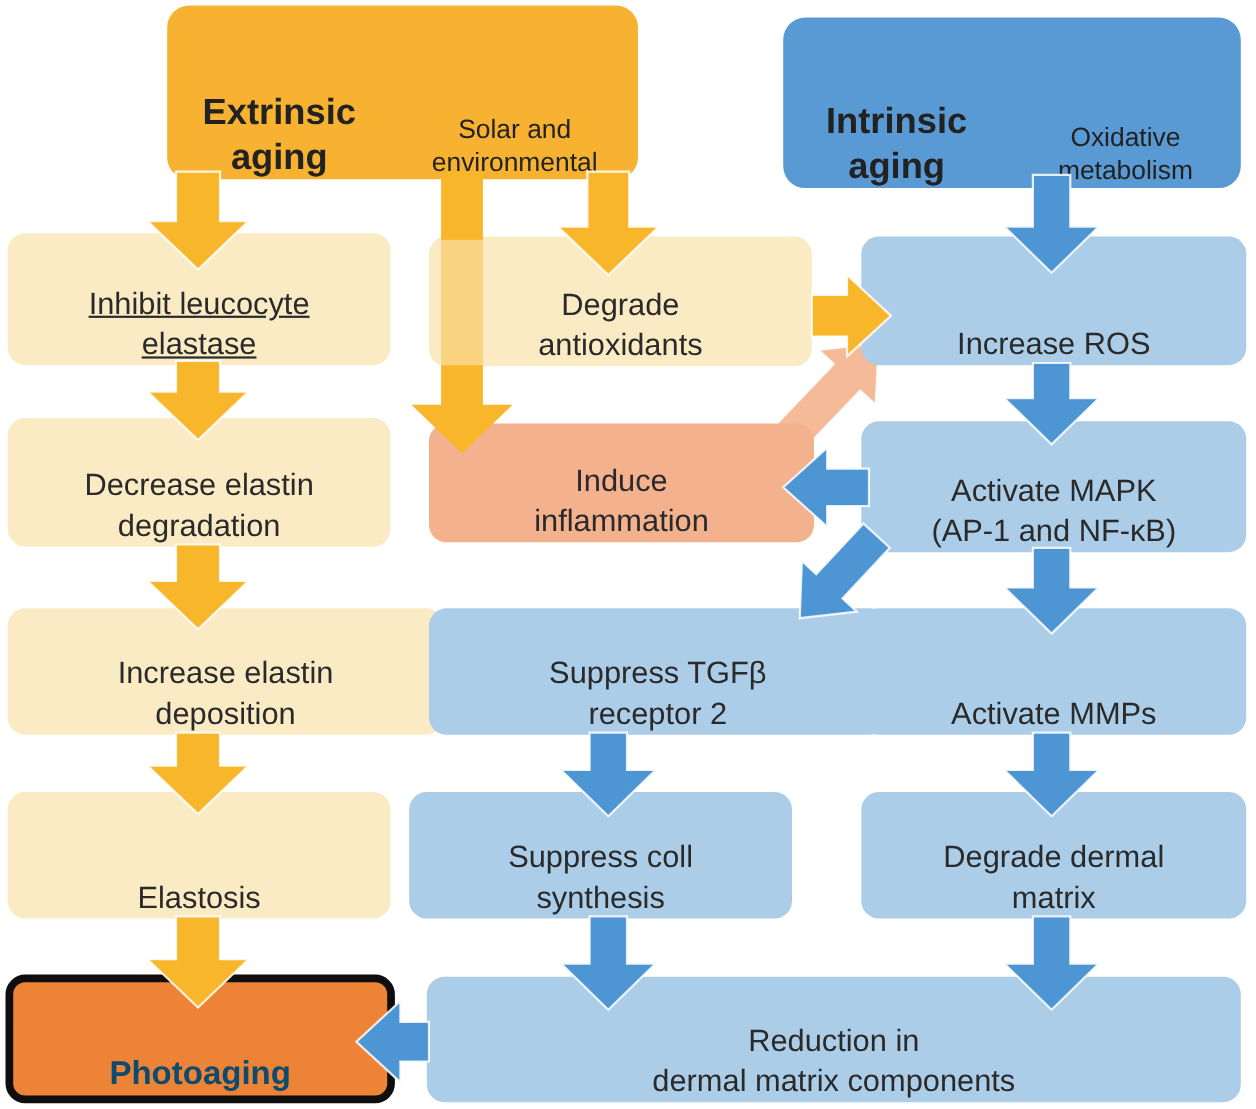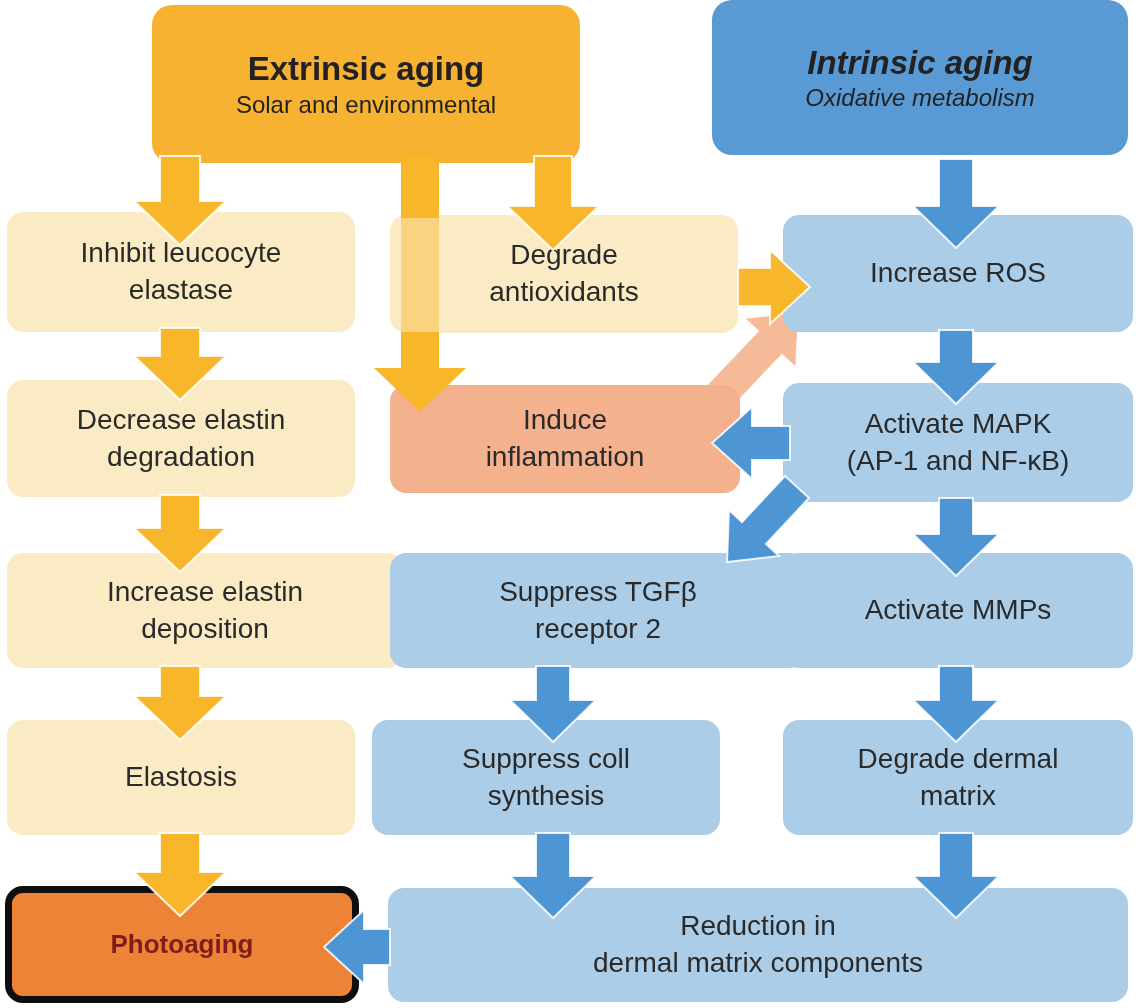--- a/index.html
+++ b/index.html
@@ -8,22 +8,21 @@
     width:1142px;
     height:1008px;
     background:#ffffff;
     font-family:"Liberation Sans", sans-serif;
     overflow:hidden;
   }
   .box{
     position:absolute;
     border-radius:16px;
     display:flex;
-    flex-direction:column;
-    align-items:center;
+    align-items:flex-end;
     justify-content:center;
     text-align:center;
     color:#2a2a2a;
     box-sizing:border-box;
   }
   .label{
     white-space:pre-line;
     font-size:28px;
     line-height:1.32;
   }
@@ -32,21 +31,21 @@
   .salmon{background:#F3B18E;}
   .header-ex{background:#F6B230;border-radius:20px;}
   .header-in{background:#5A9AD4;border-radius:20px;}
   .h-title{font-weight:bold;font-size:33px;line-height:1.25;color:#222;}
   .h-sub{font-size:24px;line-height:1.25;color:#222;}
   .photoaging{
     background:#ED8336;
     border:7px solid #0e0e0e;
     border-radius:18px;
   }
-  .photoaging .label{font-weight:bold;font-size:26px;color:#7f1d1d;}
+  .photoaging .label{font-weight:bold;font-size:30px;color:#0c4a6e;}
   svg.arrow-layer{
     position:absolute;
     left:0;top:0;
     width:1142px;height:1008px;
   }
   .layer-under{z-index:0;}
   .layer-over{z-index:2;}
   .box{z-index:1;}
   .arrow-y{fill:#F8B62B;stroke:#ffffff;stroke-width:2;stroke-opacity:0.85;}
   .arrow-y-noline{fill:#F8B62B;}
@@ -60,26 +59,26 @@
 <div class="canvas">
 
   <svg class="arrow-layer layer-under" viewBox="0 0 1142 1008">
     <polygon class="arrow-s" points="720,420 782,355 796,368 799,312 744,318 758,331 696,396"></polygon>
   </svg>
 
   <div class="box header-ex" style="left:152px;top:5px;width:428px;height:158px;">
     <div class="h-title">Extrinsic aging</div>
     <div class="h-sub">Solar and environmental</div>
   </div>
-  <div class="box header-in" style="left:712px;top:0;width:416px;height:155px;font-style:italic;">
+  <div class="box header-in" style="left:712px;top:16px;width:416px;height:155px;">
     <div class="h-title">Intrinsic aging</div>
     <div class="h-sub">Oxidative metabolism</div>
   </div>
 
-  <div class="box cream" style="left:7px;top:212px;width:348px;height:120px;">
+  <div class="box cream" style="left:7px;top:212px;width:348px;height:120px;text-decoration:underline;">
     <span class="label">Inhibit leucocyte
 elastase</span>
   </div>
   <div class="box cream" style="left:7px;top:380px;width:348px;height:117px;">
     <span class="label">Decrease elastin
 degradation</span>
   </div>
   <div class="box cream" style="left:7px;top:553px;width:396px;height:115px;">
     <span class="label">Increase elastin
 deposition</span>

